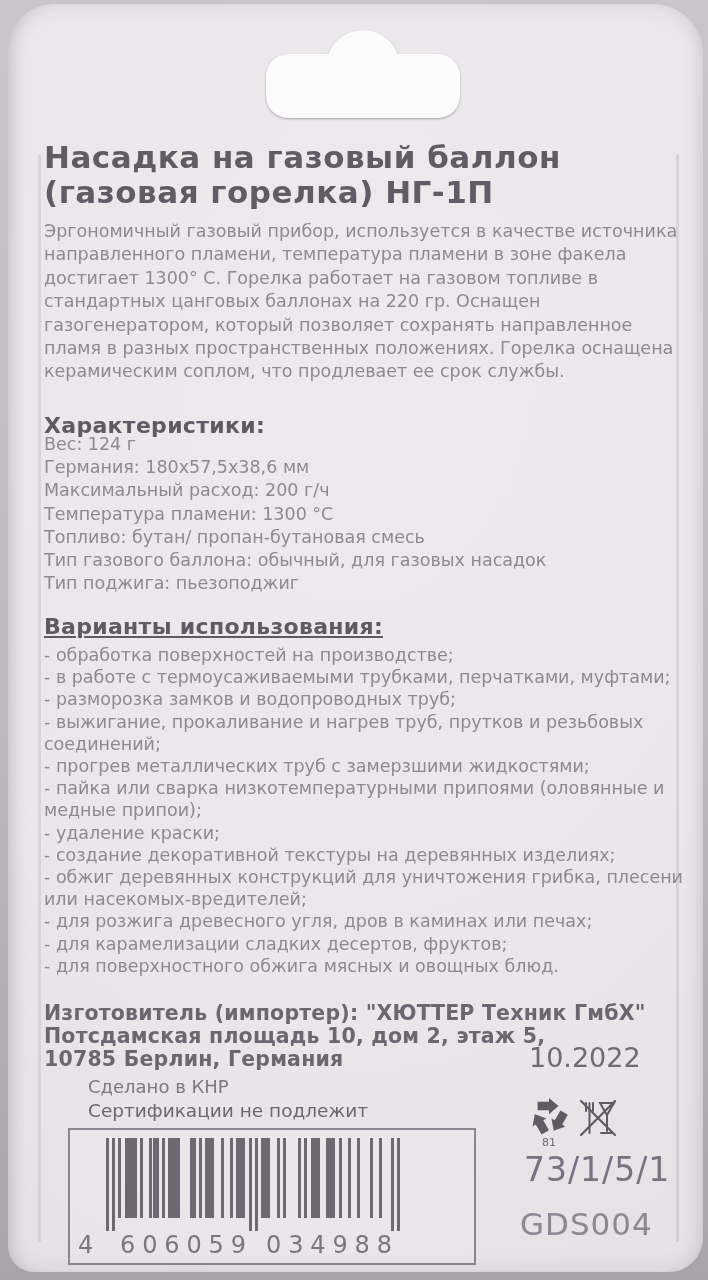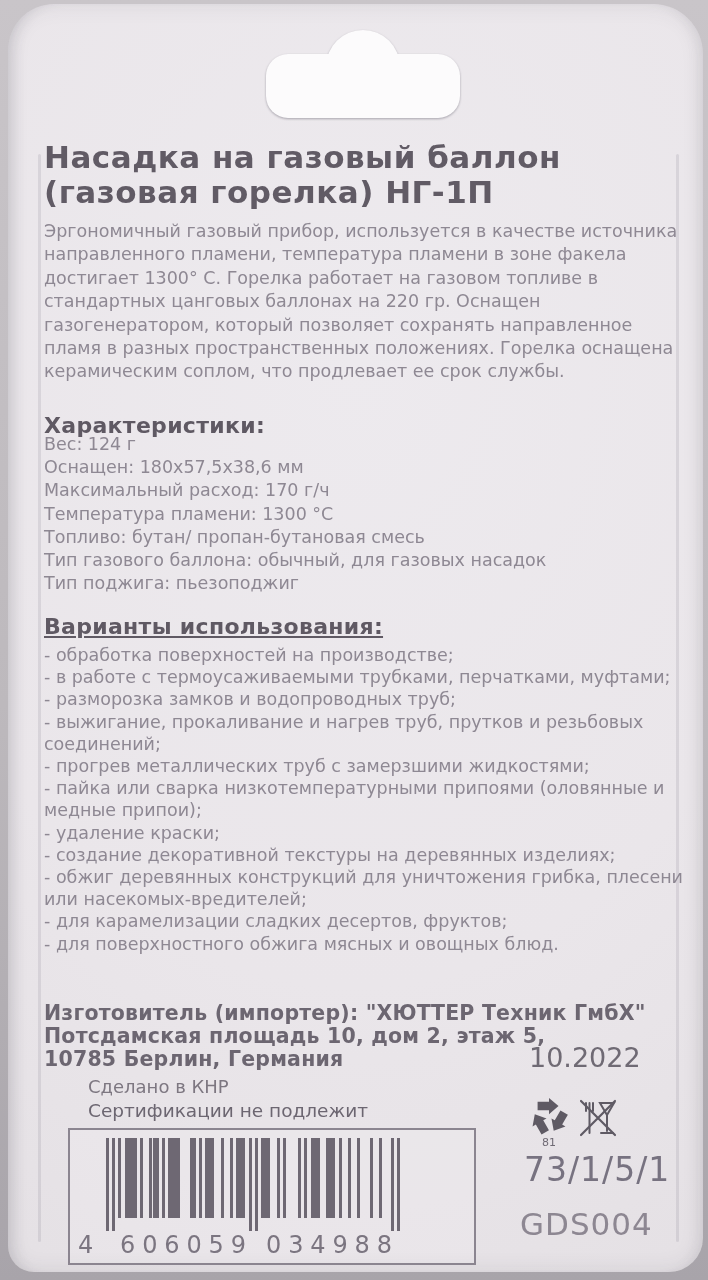--- a/index.html
+++ b/index.html
@@ -60,39 +60,40 @@
   <div class="abs title">
     <div>Насадка на газовый баллон</div>
     <div>(газовая горелка) НГ-1П</div>
   </div>
 
   <div class="abs desc">Эргономичный газовый прибор, используется в качестве источника направленного пламени, температура пламени в зоне факела достигает 1300° С. Горелка работает на газовом топливе в стандартных цанговых баллонах на 220 гр. Оснащен газогенератором, который позволяет сохранять направленное пламя в разных пространственных положениях. Горелка оснащена керамическим соплом, что продлевает ее срок службы.</div>
 
   <div class="abs h2 specs-h">Характеристики:</div>
   <div class="abs specs">
     <div>Вес: 124 г</div>
-    <div>Оснащен: 180х57,5х38,6 мм</div>
-    <div>Максимальный расход: 170 г/ч</div>
+    <div>Германия: 180х57,5х38,6 мм</div>
+    <div>Максимальный расход: 200 г/ч</div>
     <div>Температура пламени: 1300 °С</div>
     <div>Топливо: бутан/ пропан-бутановая смесь</div>
     <div>Тип газового баллона: обычный, для газовых насадок</div>
     <div>Тип поджига: пьезоподжиг</div>
   </div>
 
   <div class="abs h2 usage-h">Варианты использования:</div>
   <div class="abs usage">
     <div>- обработка поверхностей на производстве;</div>
     <div>- в работе с термоусаживаемыми трубками, перчатками, муфтами;</div>
     <div>- разморозка замков и водопроводных труб;</div>
     <div>- выжигание, прокаливание и нагрев труб, прутков и резьбовых соединений;</div>
     <div>- прогрев металлических труб с замерзшими жидкостями;</div>
     <div>- пайка или сварка низкотемпературными припоями (оловянные и медные припои);</div>
     <div>- удаление краски;</div>
     <div>- создание декоративной текстуры на деревянных изделиях;</div>
     <div>- обжиг деревянных конструкций для уничтожения грибка, плесени или насекомых-вредителей;</div>
+    <div>- для розжига древесного угля, дров в каминах или печах;</div>
     <div>- для карамелизации сладких десертов, фруктов;</div>
     <div>- для поверхностного обжига мясных и овощных блюд.</div>
   </div>
 
   <div class="abs manufacturer">
     <div>Изготовитель (импортер): "ХЮТТЕР Техник ГмбХ"</div>
     <div>Потсдамская площадь 10, дом 2, этаж 5,</div>
     <div>10785 Берлин, Германия</div>
   </div>
 

